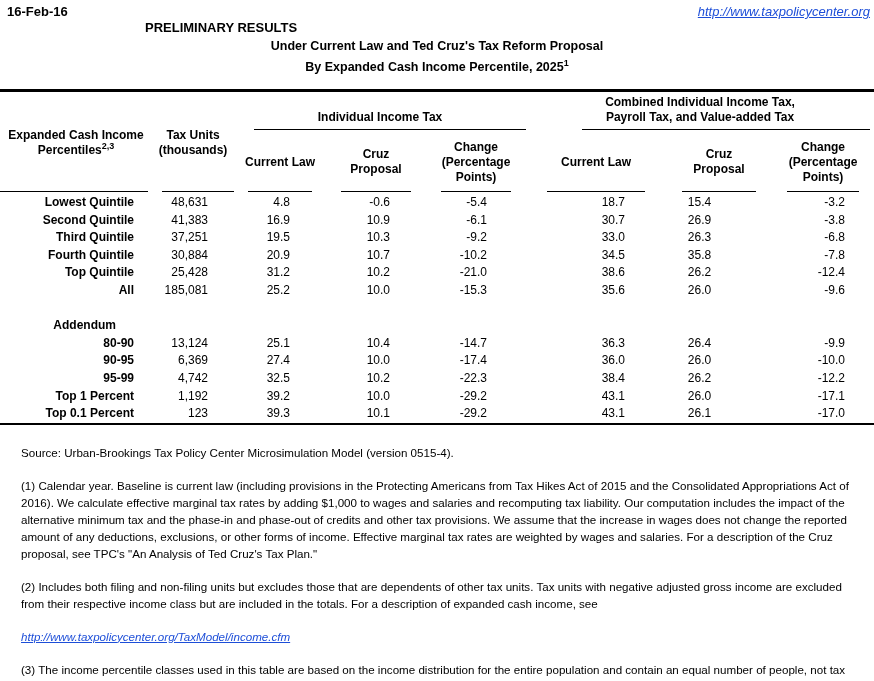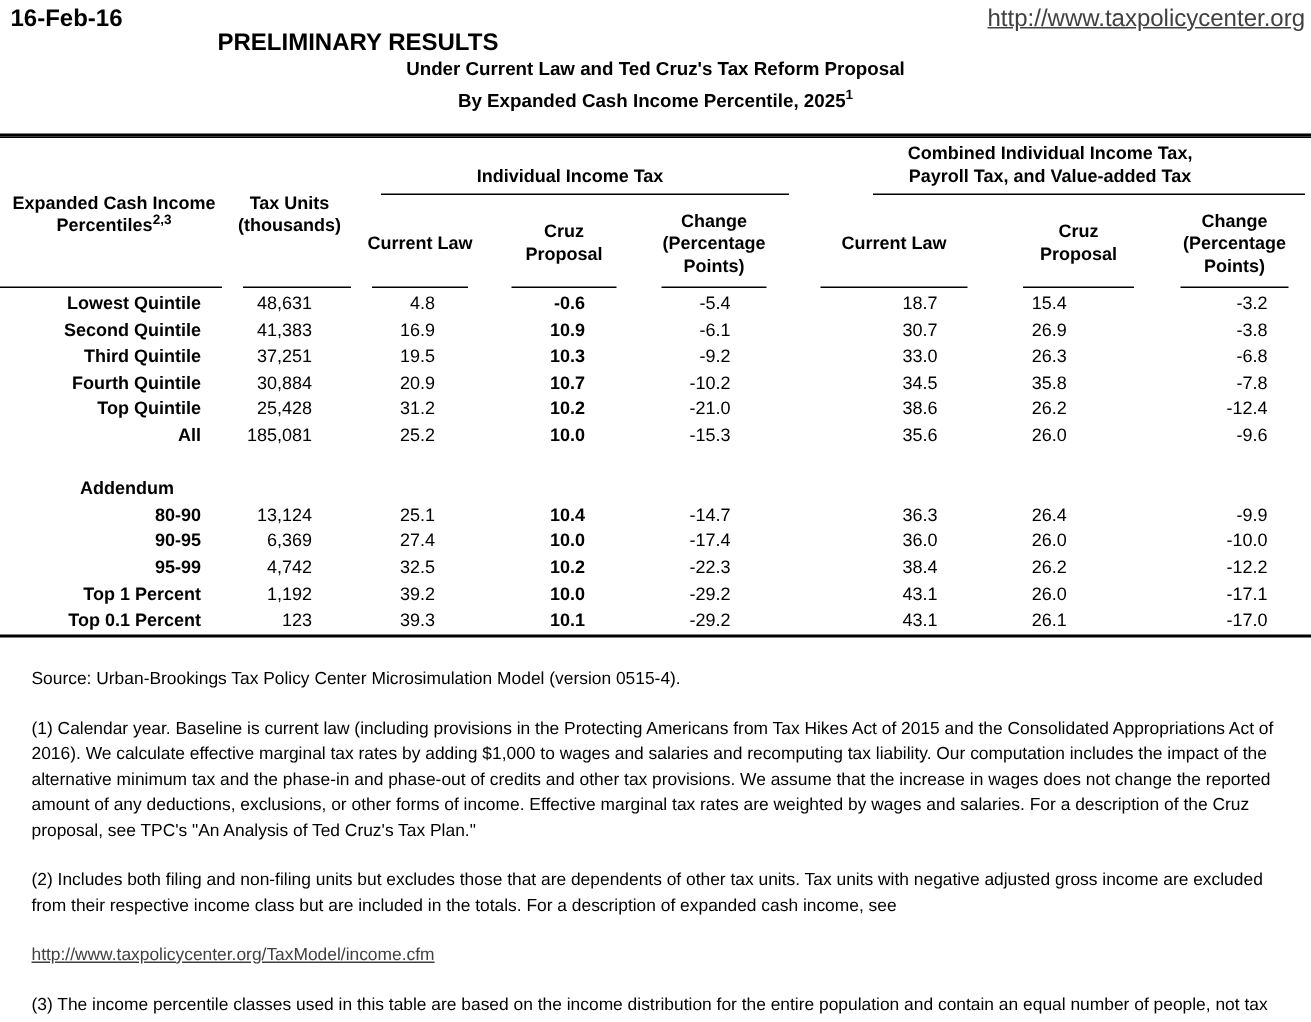--- a/index.html
+++ b/index.html
@@ -5,28 +5,28 @@
   * { box-sizing: border-box; margin: 0; padding: 0; }
   html, body { width: 874px; height: 681px; }
   body {
     font-family: "Liberation Sans", sans-serif;
     color: #000;
     background: #fff;
     overflow: hidden;
     position: relative;
   }
   
-  .topbar { position: relative; height: 21px; font-size: 16px; font-weight: bold; }
+  .topbar { position: relative; height: 21px; font-size: 13px; font-weight: bold; }
   .topbar .date { position: absolute; left: 7px; top: 4px; }
   .topbar .status { position: absolute; left: 145px; top: 20px; }
   .topbar .site-link {
     position: absolute; right: 4px; top: 4px;
     font-weight: normal; text-decoration: underline;
   }
-  a.lnk { color: #404040; text-decoration: underline; cursor: pointer; }
+  a.lnk { color: #1d4ed8; text-decoration: underline; cursor: pointer; font-style: italic; }
   
   .titleblock { margin-top: 15px; text-align: center; font-weight: bold; font-size: 12.5px; line-height: 21px; }
   .titleblock sup, .hsup { font-size: 9px; vertical-align: super; line-height: 0; }
   
   .tablewrap { margin-top: 11px; }
   .toprule { height: 2px; border-top: 2px solid #000; border-bottom: 1px solid #000; }
   .bottomrule { border-top: 2px solid #000; }
   table { width: 874px; border-collapse: collapse; table-layout: fixed; font-size: 12px; }
   th { font-weight: bold; text-align: center; position: relative; font-size: 12px; line-height: 15px; vertical-align: middle; }
   tr.grouprow { height: 38px; }
@@ -35,21 +35,21 @@
   .u { position: absolute; bottom: 2px; left: 15%; right: 15%; border-bottom: 1.4px solid #000; }
   th.c1 .u { left: 0; right: 4px; }
   th.c2 .u { left: 10px; right: 0; }
   th.groupcell .u1 { position: absolute; bottom: 0; left: 20px; right: 0; border-bottom: 1.4px solid #000; }
   th.groupcell .u2 { position: absolute; bottom: 0; left: 56px; right: 4px; border-bottom: 1.4px solid #000; }
   tbody td { height: 17.6px; line-height: 17.6px; text-align: right; white-space: nowrap; overflow: hidden; }
   tbody td.lbl { font-weight: bold; padding-right: 18px; }
   tbody td.lbl.addendum { padding-right: 36px; }
   tbody td.n2 { padding-right: 26px; }
   tbody td.n3 { padding-right: 36px; }
-  tbody td.n4 { padding-right: 36px; font-weight: bold; }
+  tbody td.n4 { padding-right: 36px; }
   tbody td.n5 { padding-right: 39px; }
   tbody td.n6 { padding-right: 41px; }
   tbody td.n7 { padding-right: 39px; text-align: center; }
   tbody td.n8 { padding-right: 29px; }
   tr.blankrow td { height: 17.6px; }
   
   .footnotes { padding: 3px 6px 0 5px; font-size: 11.6px; line-height: 17px; }
   .footnotes p { margin: 16px; }
 </style>
 </head>

